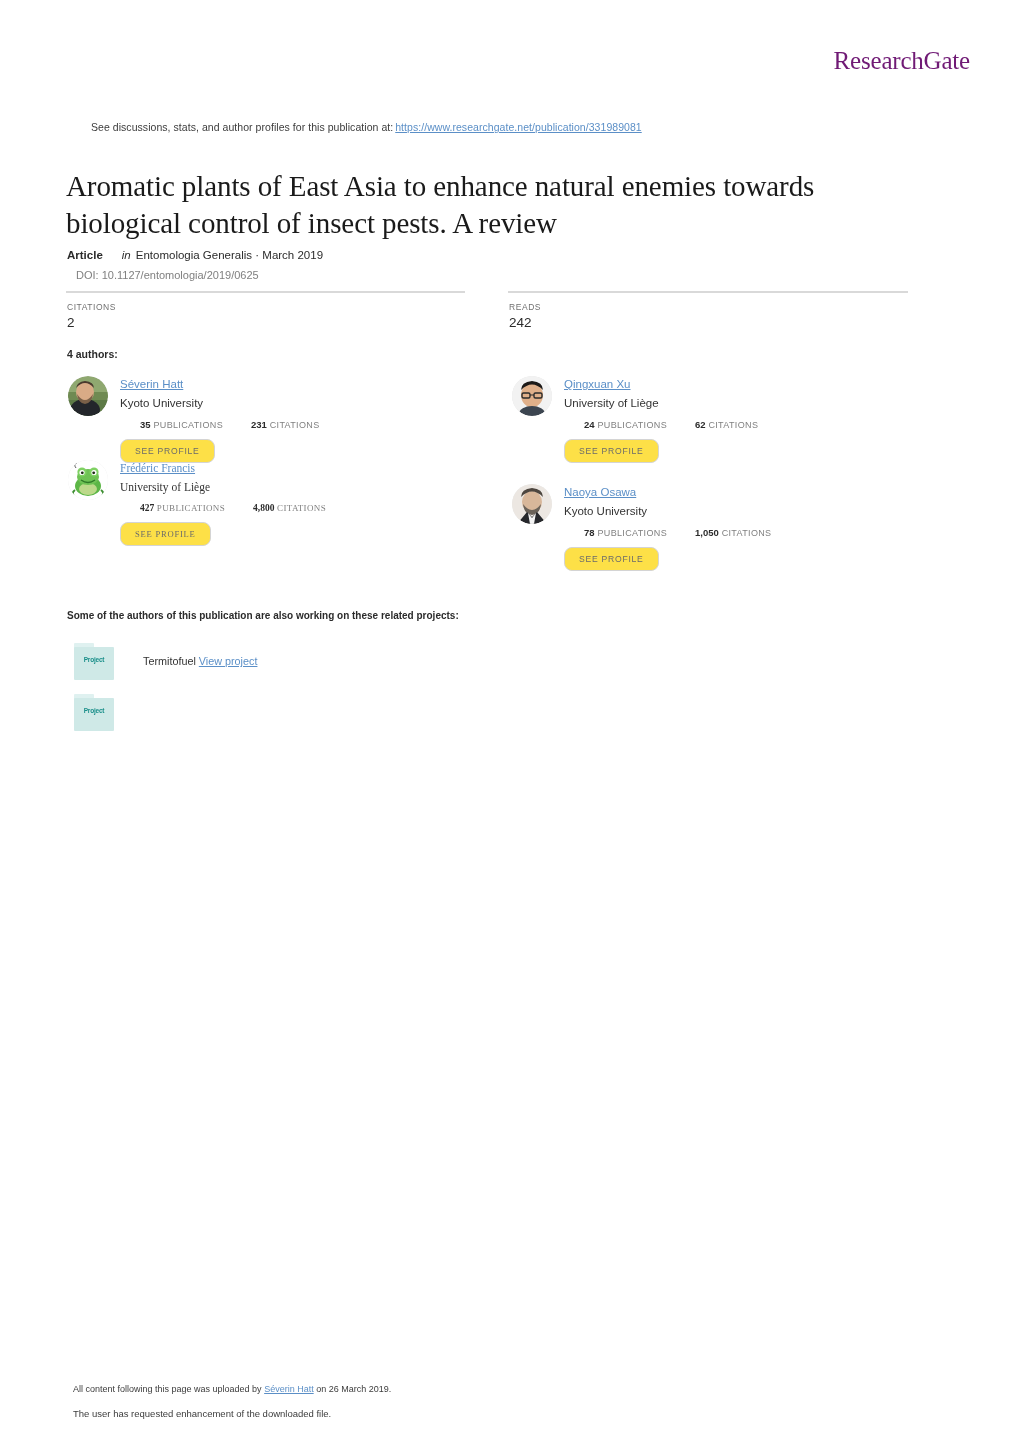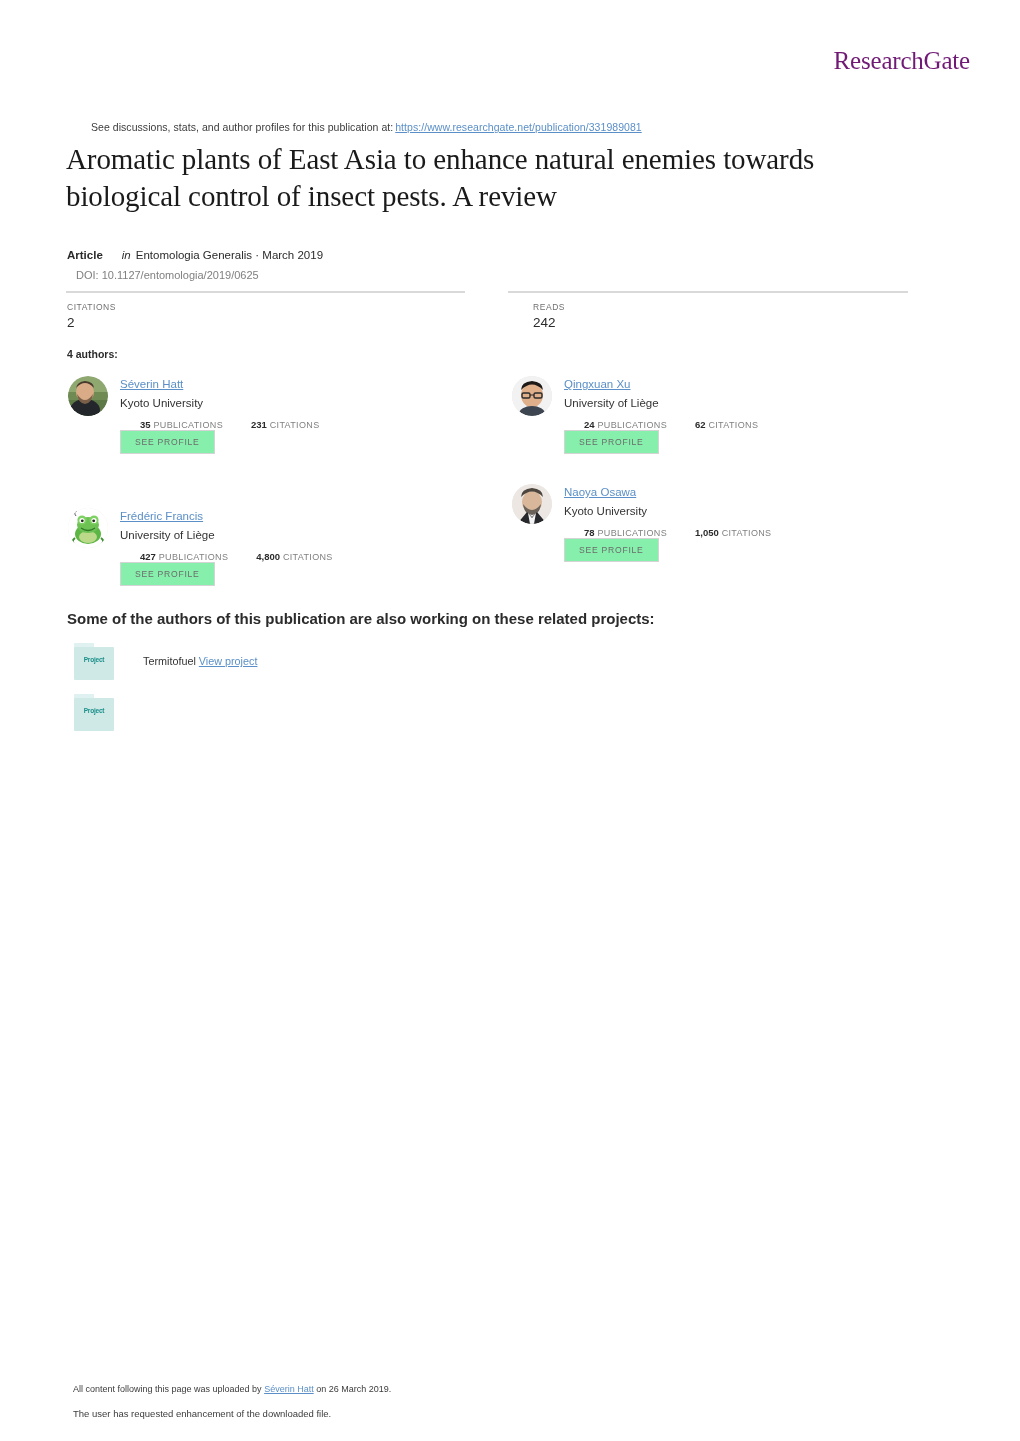--- a/index.html
+++ b/index.html
@@ -47,21 +47,21 @@
   }
   .discussions-line .url {
     color: #5b8fc7;
     margin-left: 2px;
   }
 
   
   .title {
     position: absolute;
     left: 66px;
-    top: 141px;
+    top: 168px;
     width: 870px;
     font-family: "Liberation Serif", serif;
     font-size: 29px;
     line-height: 1.28;
     color: #1a1a1a;
     font-weight: normal;
     letter-spacing: -0.1px;
   }
 
   
@@ -105,41 +105,41 @@
     white-space: nowrap;
   }
   .stat-value {
     position: absolute;
     top: 315px;
     font-size: 13.5px;
     color: #2b2b2b;
     white-space: nowrap;
   }
   .stat-left  { left: 67px; }
-  .stat-right { left: 509px; margin-left: 24px; }
+  .stat-right { left: 509px; }
 
   .authors-count {
     position: absolute;
     left: 67px;
     top: 348px;
     font-size: 10.5px;
     font-weight: bold;
     color: #2b2b2b;
     white-space: nowrap;
   }
 
   
   .author {
     position: absolute;
     width: 440px;
     height: 100px;
   }
   .author.c0 { left: 66px;  top: 374px; }
   .author.c1 { left: 510px; top: 374px; }
-  .author.c2 { left: 66px;  top: 506px; }
+  .author.c2 { left: 66px;  top: 458px; font-family: Liberation Serif, serif; }
   .author.c3 { left: 510px; top: 482px; }
 
   .avatar {
     position: absolute;
     left: 2px;
     top: 2px;
     width: 40px;
     height: 40px;
     border-radius: 50%;
     overflow: hidden;
@@ -177,38 +177,39 @@
     color: #2b2b2b;
     font-weight: bold;
     font-size: 9.5px;
     letter-spacing: 0;
     margin-left: 20px;
   }
   .author-stats .gap { display: inline-block; width: 8px; }
 
   .see-profile {
     display: inline-block;
+    margin-top: 9px;
     padding: 7px 14px 6px 14px;
     border: 1px solid #d4d4d4;
-    border-radius: 0;
-    background: #86efac;
+    border-radius: 8px;
+    background: #fde047;
     font-size: 8.6px;
     letter-spacing: 0.75px;
     color: #6b6b6b;
     line-height: 1;
     white-space: nowrap;
     cursor: pointer;
   }
 
   
   .projects-heading {
     position: absolute;
     left: 67px;
     top: 610px;
-    font-size: 15px;
+    font-size: 10px;
     font-weight: bold;
     color: #2b2b2b;
     white-space: nowrap;
   }
   .project-row {
     position: absolute;
     left: 66px;
     width: 900px;
     height: 40px;
   }

